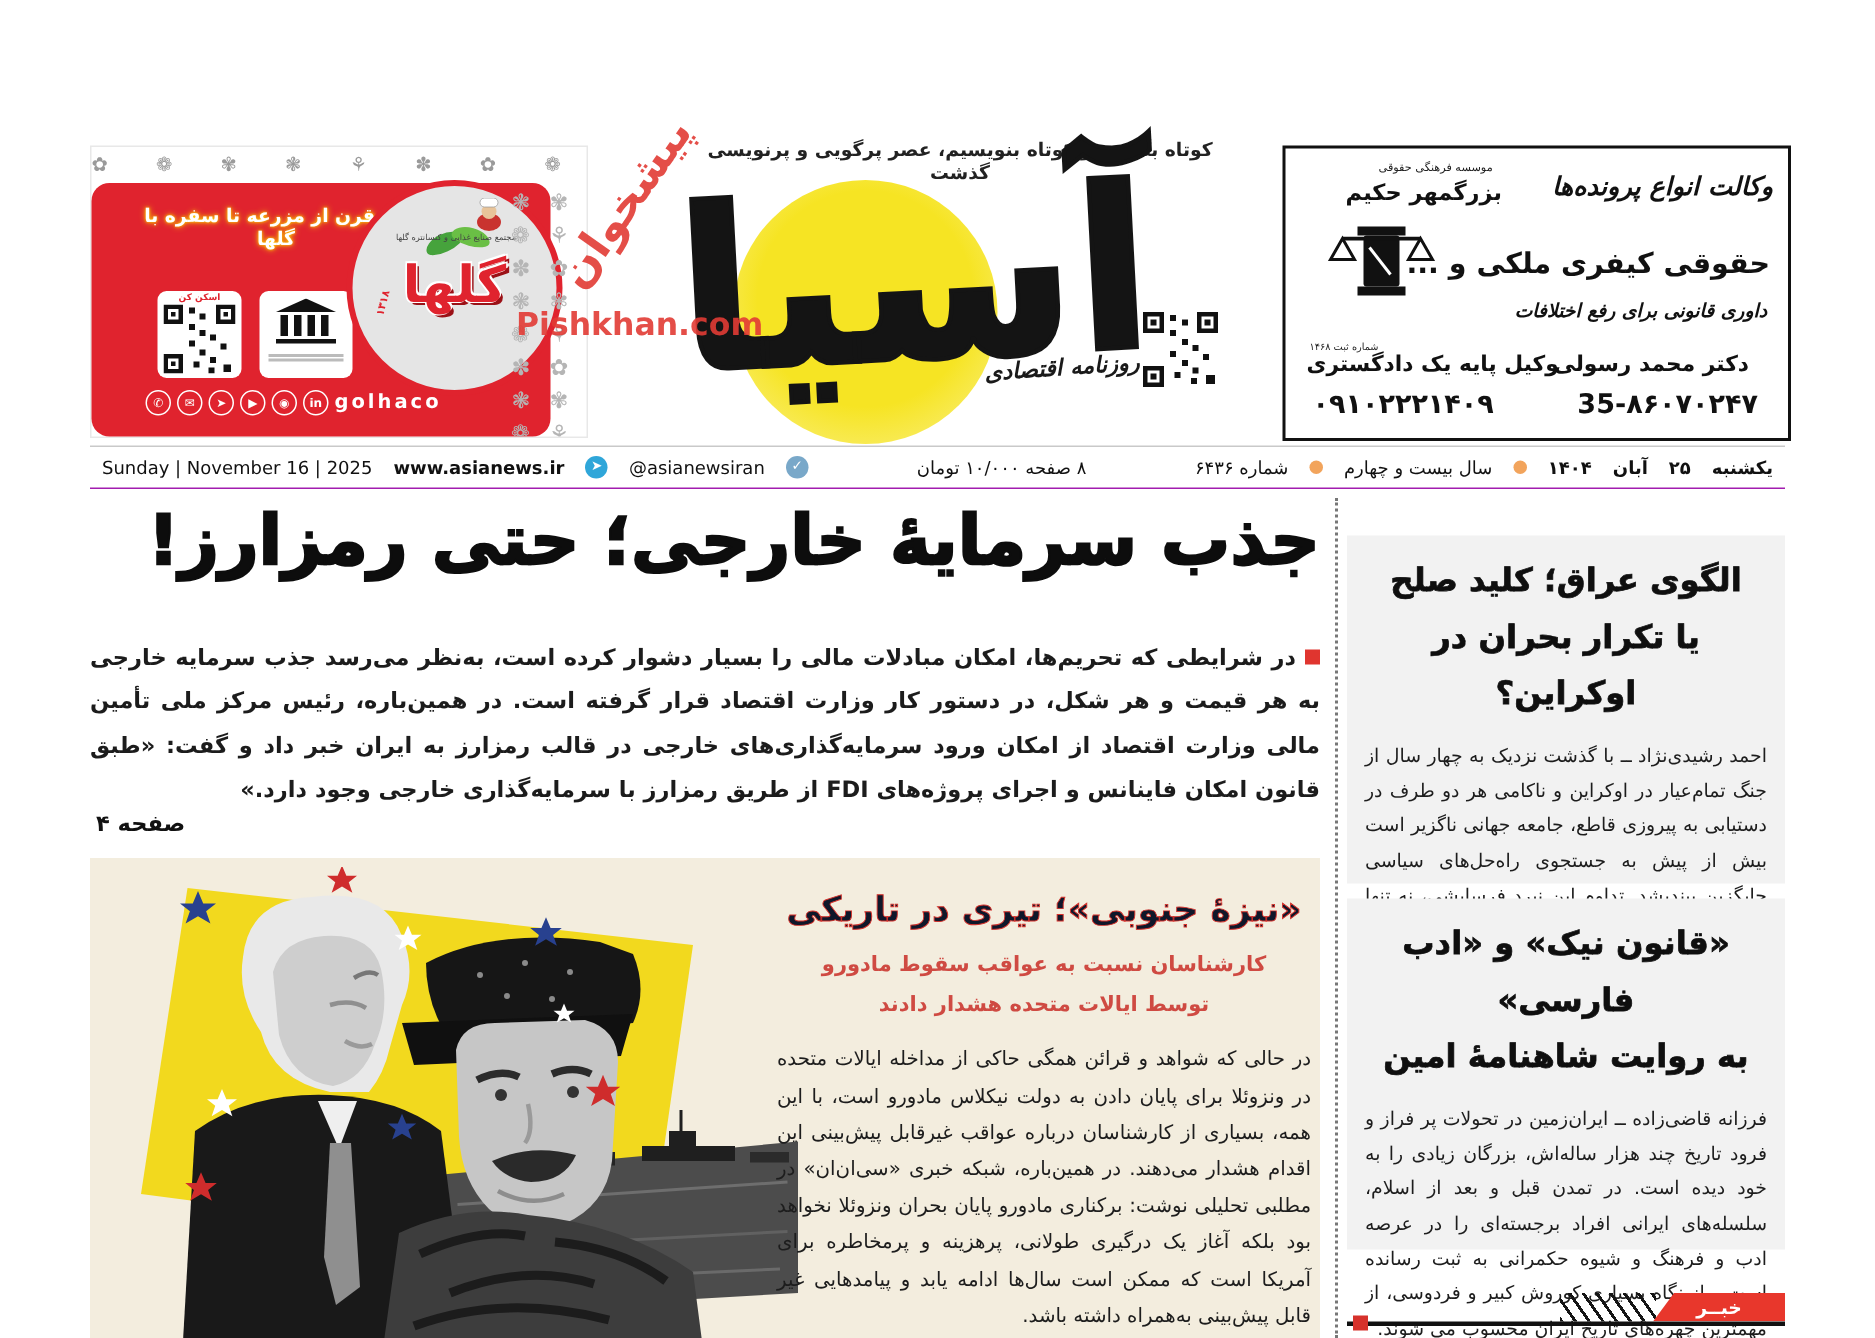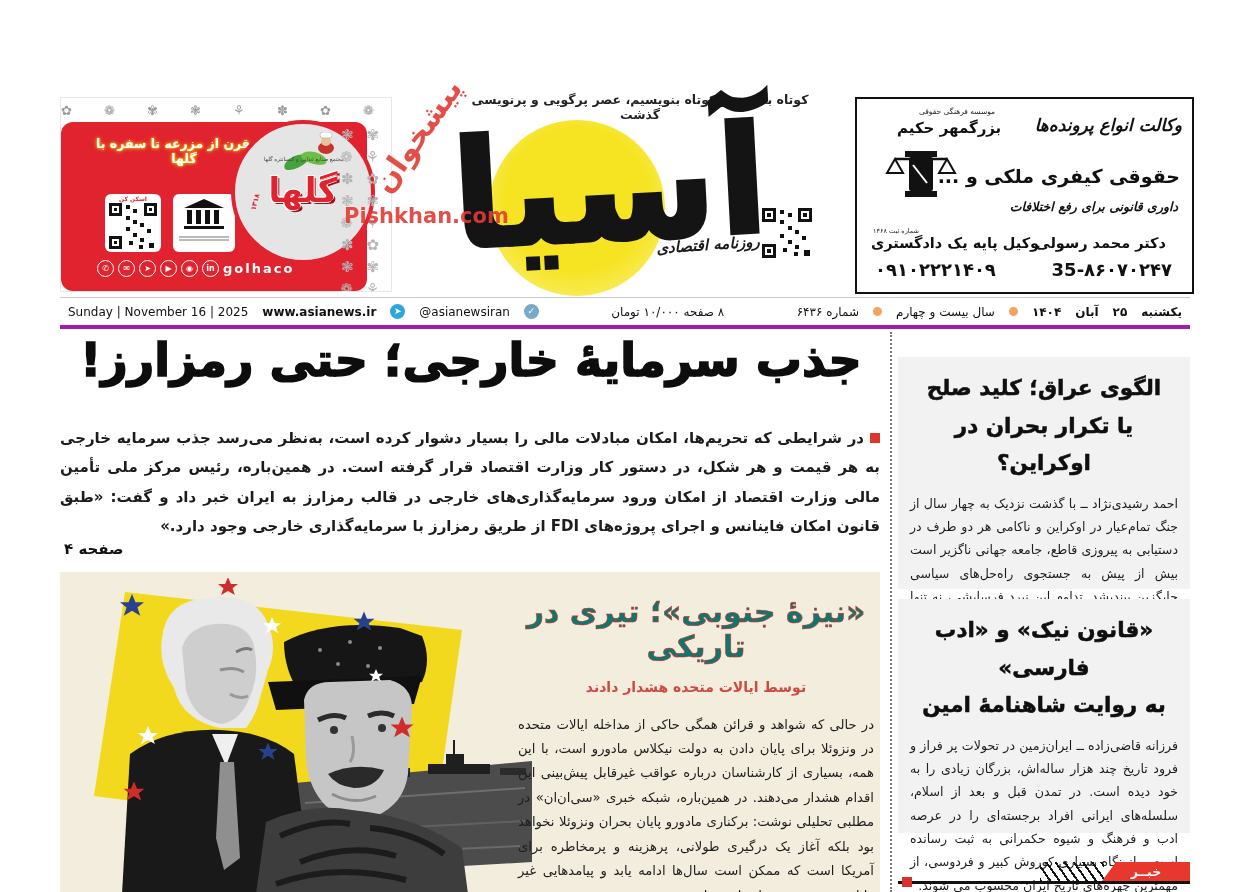--- a/index.html
+++ b/index.html
@@ -58,43 +58,43 @@
   .legal .t2{position:absolute;right:12px;top:66px;font-size:19px;font-weight:bold;}
   .legal .t3{position:absolute;right:14px;top:100px;font-size:12.5px;font-weight:bold;font-style:italic;}
   .legal .reg{position:absolute;left:16px;top:128px;font-size:6.5px;color:#222;}
   .legal .name{position:absolute;right:26px;top:136px;font-size:14.5px;font-weight:bold;}
   .legal .title{position:absolute;left:14px;top:136px;font-size:14.5px;font-weight:bold;}
   .legal .ph1{position:absolute;right:20px;top:160px;font-size:18px;font-weight:bold;letter-spacing:1px;}
   .legal .ph2{position:absolute;left:18px;top:160px;font-size:18px;font-weight:bold;letter-spacing:1px;}
 
   
   .dateline{left:60px;top:297px;width:1130px;height:27px;border-top:1px solid #c9c9c9;
-      border-bottom:4px solid #a21caf;font-size:12px;}
+      border-bottom:1px solid #a21caf;font-size:12px;}
   .dateline .row{position:absolute;left:0;top:0;width:100%;height:100%;display:flex;
       align-items:center;gap:14px;padding:0 8px;box-sizing:border-box;}
   .dot{width:9px;height:9px;border-radius:50%;background:#f2a45c;flex:0 0 auto;}
   .badge{width:15px;height:15px;border-radius:50%;color:#fff;font-size:9px;line-height:15px;
       text-align:center;flex:0 0 auto;}
   .tg{background:#2fa6d9;}
   .vf{background:#79a8c9;}
   .sp{flex:1;}
   .fa-date{font-weight:bold;}
 
   
-  .headline{left:62px;top:333px;width:818px;text-align:center;font-size:46px;font-weight:bold;
+  .headline{left:62px;top:333px;width:818px;font-size:46px;font-weight:bold;
       color:#0d0d0d;-webkit-text-stroke:1.6px #0d0d0d;white-space:nowrap;letter-spacing:-1px;}
   .lede{left:60px;top:424px;width:820px;font-size:15px;font-weight:bold;line-height:1.95;
       text-align:justify;color:#1c1c1c;}
   .lede .bullet{display:inline-block;width:10px;height:10px;background:#e0352f;margin-left:6px;}
   .lede-page{left:64px;top:540px;font-size:15px;font-weight:bold;}
 
   
   .feature{left:60px;top:572px;width:820px;height:320px;background:#f3edde;}
   .feature-text{position:absolute;right:6px;top:22px;width:356px;}
-  .f-title{color:#0f766e;font-size:30px;font-weight:bold;text-align:center;-webkit-text-stroke:.6px #d6312b;}
+  .f-title{color:#0f172a;font-size:23px;font-weight:bold;text-align:center;-webkit-text-stroke:.6px #d6312b;}
   .f-sub{color:#cf4a42;font-size:14px;font-weight:bold;text-align:center;margin-top:10px;line-height:1.9;}
   .f-body{font-size:13.2px;line-height:1.85;text-align:justify;color:#1d1d1d;margin-top:12px;font-weight:500;}
 
   
   .col-divider{left:890px;top:332px;height:560px;border-left:2px dotted #777;}
   .sb-head{left:898px;width:292px;height:20px;}
   .sb-head .line{position:absolute;left:0;top:19px;width:100%;height:3px;background:#111;}
   .sb-head .sq{position:absolute;left:4px;top:15px;width:10px;height:10px;background:#d6312b;}
   .sb-head .tab{position:absolute;right:0;top:0;width:88px;height:19px;background:#e8372c;color:#fff;
       font-size:12.5px;font-weight:bold;text-align:center;line-height:19px;
@@ -339,20 +339,21 @@
             <path d="M0,-10 L2.9,-3.1 10,-3.1 4.5,1.2 6.9,8.1 0,4 -6.9,8.1 -4.5,1.2 -10,-3.1 -2.9,-3.1 Z" fill="#28418f"></path>
           </g>
         <g transform="translate(64,214) scale(1.05)">
             <path d="M0,-10 L2.9,-3.1 10,-3.1 4.5,1.2 6.9,8.1 0,4 -6.9,8.1 -4.5,1.2 -10,-3.1 -2.9,-3.1 Z" fill="#cf2c2c"></path>
           </g>
       </g>
     </svg>
     <div class="feature-text rtl">
       <div class="f-title">«نیزهٔ جنوبی»؛ تیری در تاریکی</div>
       <div class="f-sub">
+        <div>کارشناسان نسبت به عواقب سقوط مادورو</div>
         <div>توسط ایالات متحده هشدار دادند</div>
       </div>
       <div class="f-body">در حالی که شواهد و قرائن همگی حاکی از مداخله ایالات متحده در ونزوئلا برای پایان دادن به دولت نیکلاس مادورو است، با این همه، بسیاری از کارشناسان درباره عواقب غیرقابل پیش‌بینی این اقدام هشدار می‌دهند. در همین‌باره، شبکه خبری «سی‌ان‌ان» در مطلبی تحلیلی نوشت: برکناری مادورو پایان بحران ونزوئلا نخواهد بود بلکه آغاز یک درگیری طولانی، پرهزینه و پرمخاطره برای آمریکا است که ممکن است سال‌ها ادامه یابد و پیامدهایی غیر قابل پیش‌بینی به‌همراه داشته باشد.</div>
 
     </div>
   </div>
 
   <div class="abs col-divider"></div>
 
   <div class="abs sb-box rtl" style="top:357px;height:232px;">

